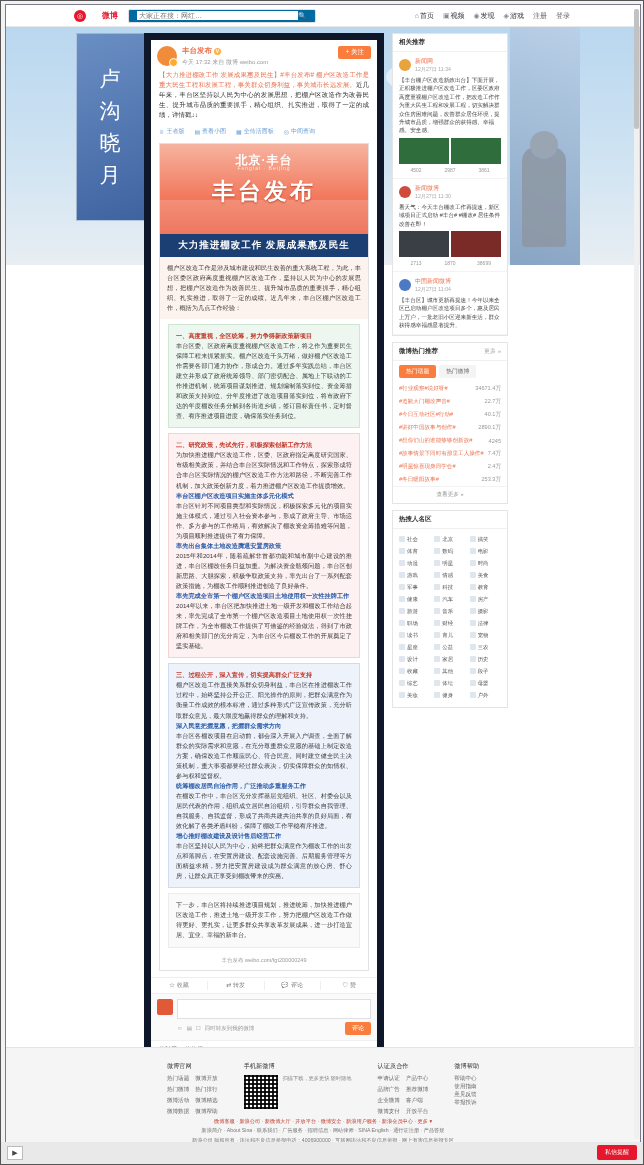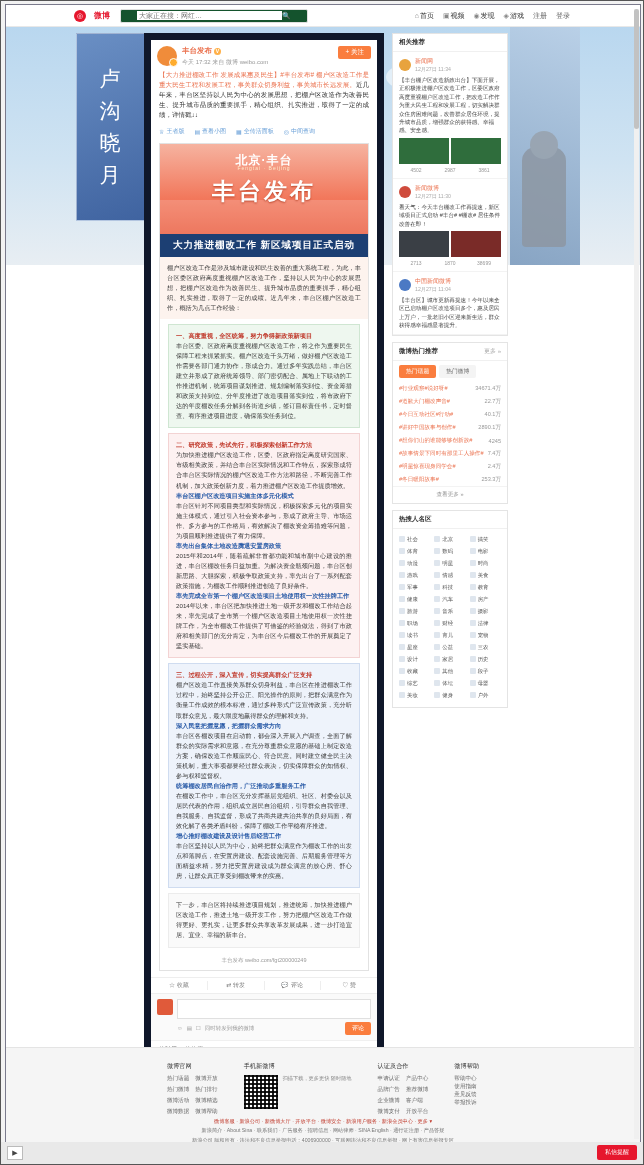--- a/index.html
+++ b/index.html
@@ -24,35 +24,35 @@
   }
   
   .topnav {
     position: absolute; left: 0; top: 0; width: 100%; height: 22px;
     background: #ffffff;
     border-bottom: 1px solid #e8e8e8;
     display: flex; align-items: center;
   }
   .logo {
     margin-left: 68px;
-    display: flex; align-items: center; gap: 8px;
+    display: flex; align-items: center; gap: 16px;
   }
   .logo-eye {
     width: 12px; height: 12px; border-radius: 50%;
     background: #e6162d; color: #fff;
     font-size: 7px; display: flex; align-items: center; justify-content: center;
   }
   .logo-text { font-size: 8px; color: #e6162d; font-weight: bold; }
   .search-box {
     margin-left: 10px;
     width: 188px; height: 14px;
     border: 1px solid #e0e0e0; border-radius: 2px;
-    background: #14532d;
+    background: #0369a1;
     display: flex; align-items: center;
-    padding: 0 16px;
+    padding: 0 8px;
   }
   .search-box input {
     border: 0; outline: 0; width: 100%;
     font-size: 7px; color: #999;
     font-family: "Liberation Sans", sans-serif;
   }
   .search-icon { font-size: 7px; color: #bbb; }
   .topnav-right {
     margin-left: auto; margin-right: 70px;
     display: flex; align-items: center; gap: 9px;
@@ -439,21 +439,21 @@
           </span>
       </div>
 
       <div class="poster">
         <div class="poster-top">
           <div class="skyline"></div>
           <div class="pt-cn">北京·丰台</div>
           <div class="pt-en">Fengtai · Beijing</div>
           <div class="pt-big">丰台发布</div>
         </div>
-        <div class="poster-sub">大力推进棚改工作 新区域项目正式启动</div>
+        <div class="poster-sub">大力推进棚改工作 发展成果惠及民生</div>
         <div class="poster-body">棚户区改造工作是涉及城市建设和民生改善的重大系统工程，为此，丰台区委区政府高度重视棚户区改造工作，坚持以人民为中心的发展思想，把棚户区改造作为改善民生、提升城市品质的重要抓手，精心组织、扎实推进，取得了一定的成绩。近几年来，丰台区棚户区改造工作，概括为几点工作经验：</div>
 
         <div class="sec-card sec-green">
           <div class="sec-title">一、高度重视，全区统筹，努力争得新政策新项目</div>
           <div>丰台区委、区政府高度重视棚户区改造工作，将之作为重要民生保障工程来抓紧抓实。棚户区改造千头万绪，做好棚户区改造工作需要各部门通力协作，形成合力。通过多年实践总结，丰台区建立并形成了政府统筹领导、部门密切配合、属地上下联动的工作推进机制，统筹项目谋划推进、规划编制落实到位、资金筹措和政策支持到位、分年度推进了改造项目落实到位，将市政府下达的年度棚改任务分解到各街道乡镇，签订目标责任书，定时督查、有序推进项目进度，确保落实任务到位。</div>
         </div>
 
         <div class="sec-card sec-pink">
           <div class="sec-title">二、研究政策，先试先行，积极探索创新工作方法</div>
           <div>为加快推进棚户区改造工作，区委、区政府指定高度研究国家、市级相关政策，并结合丰台区实际情况和工作特点，探索形成符合丰台区实际情况的棚户区改造工作方法和路径，不断完善工作机制，加大政策创新力度，着力推进棚户区改造工作提质增效。</div>

